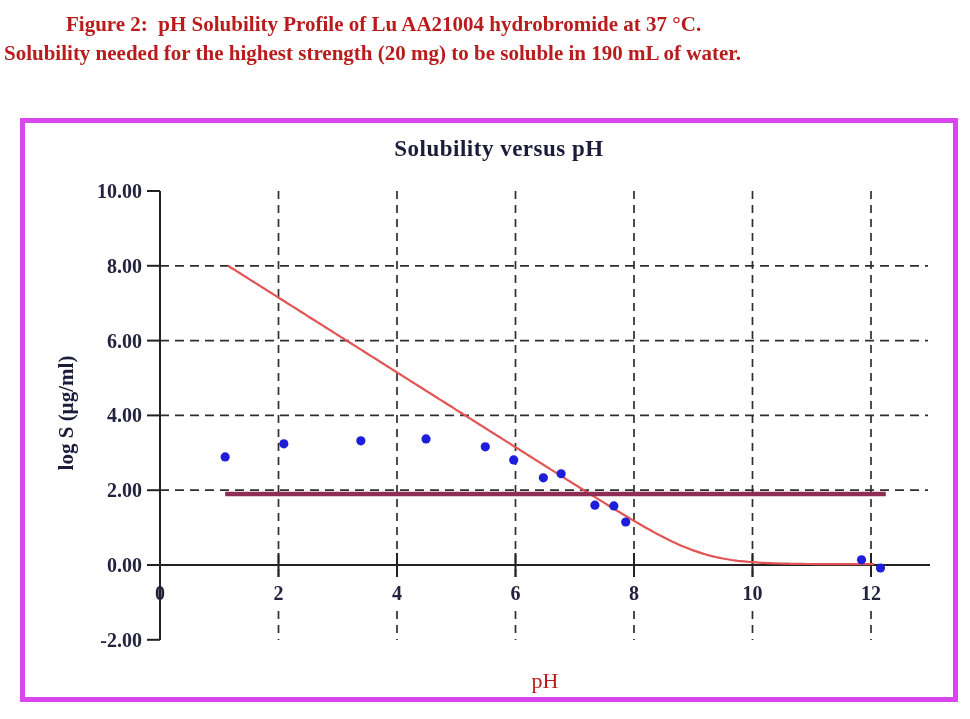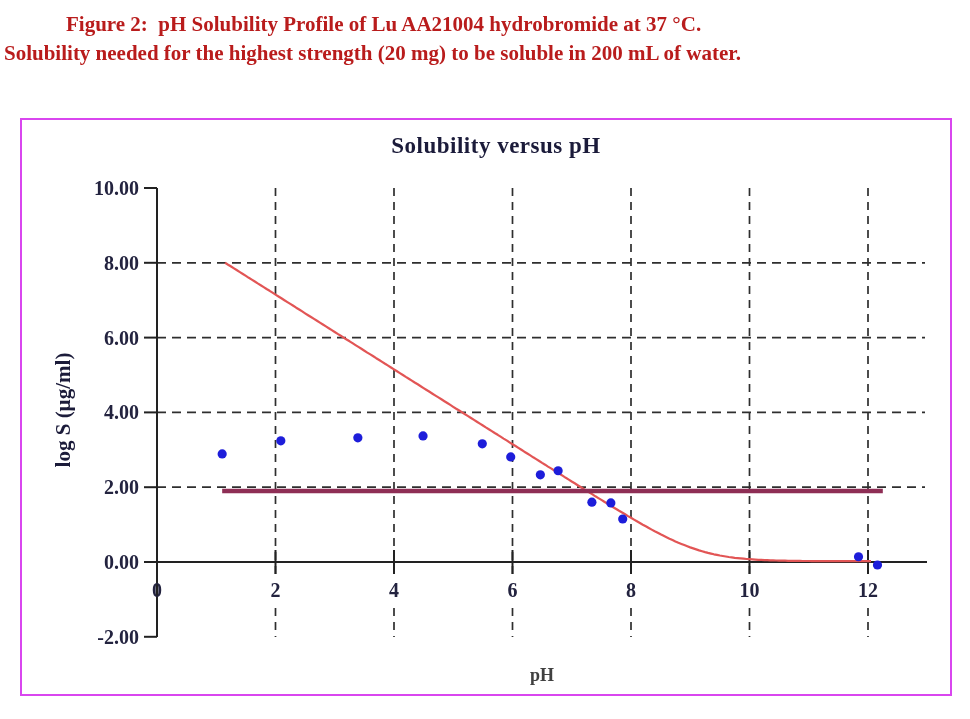--- a/index.html
+++ b/index.html
@@ -3,36 +3,36 @@
 <meta charset="utf-8">
 <style>
   html,body{margin:0;padding:0;background:#ffffff;}
   .page{position:relative;width:970px;height:719px;background:#ffffff;overflow:hidden;
         font-family:"Liberation Serif",serif;}
   .caption{position:absolute;left:4px;top:10px;width:962px;
            font-weight:bold;font-size:21px;line-height:29px;color:#b91c1c;}
   .cap-line{white-space:pre;}
   .cap-indent{padding-left:62px;}
   .chart-box{position:absolute;left:20px;top:118px;width:928px;height:574px;
-             border:2px solid #d946ef;background:#ffffff;}
+             border:5px solid #d946ef;background:#ffffff;}
   .chart-title{position:absolute;left:10px;top:13px;width:100%;text-align:center;
                font-weight:bold;font-size:23px;color:#1b1b3a;letter-spacing:0.5px;}
   #plot{position:absolute;left:0;top:0;}
   .ylabel{position:absolute;left:41px;top:290px;transform:translate(-50%,-50%) rotate(-90deg);
           font-weight:bold;font-size:21px;color:#1b1b3a;white-space:nowrap;}
   .xlabel{position:absolute;left:520px;top:545px;transform:translateX(-50%);
-          font-weight:bold;font-size:18px;color:#404040;}
+          font-weight:normal;font-size:22px;color:#b91c1c;}
 </style>
 </head>
 <body>
 
 <div class="page">
   <div class="caption">
     <div class="cap-line cap-indent">Figure 2:  pH Solubility Profile of Lu AA21004 hydrobromide at 37 °C.</div>
-    <div class="cap-line">Solubility needed for the highest strength (20 mg) to be soluble in 200 mL of water.</div>
+    <div class="cap-line">Solubility needed for the highest strength (20 mg) to be soluble in 190 mL of water.</div>
   </div>
 
   <div class="chart-box">
     <div class="chart-title">Solubility versus pH</div>
     <svg id="plot" width="928" height="574" viewBox="0 0 928 574" xmlns="http://www.w3.org/2000/svg">
         <g>
           <line x1="135" x2="903" y1="142.8" y2="142.8" stroke="#2e2e2e" stroke-width="1.7" stroke-dasharray="9 6"></line>
           <line x1="135" x2="903" y1="217.60000000000002" y2="217.60000000000002" stroke="#2e2e2e" stroke-width="1.7" stroke-dasharray="9 6"></line>
           <line x1="135" x2="903" y1="292.4" y2="292.4" stroke="#2e2e2e" stroke-width="1.7" stroke-dasharray="9 6"></line>
           <line x1="135" x2="903" y1="367.2" y2="367.2" stroke="#2e2e2e" stroke-width="1.7" stroke-dasharray="9 6"></line>

